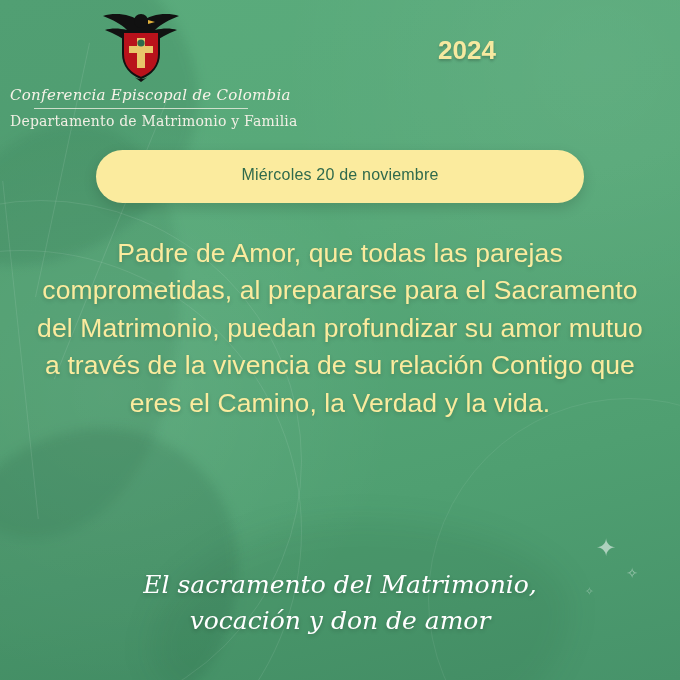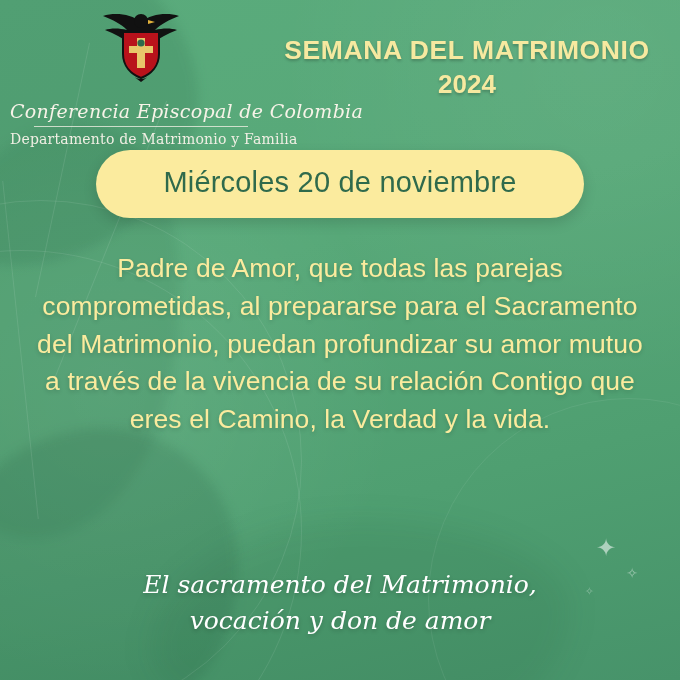--- a/index.html
+++ b/index.html
@@ -107,24 +107,24 @@
   .crest {
     width: 100%;
     display: flex;
     justify-content: center;
     height: 72px;
   }
   .crest svg { display: block; }
   .brand-name {
     font-family: "DejaVu Serif", serif;
     font-style: italic;
-    font-size: 19px;
+    font-size: 15px;
     color: #f7f3e8;
     letter-spacing: .3px;
-    margin-top: 18px;
+    margin-top: 4px;
     white-space: nowrap;
   }
   .brand-rule {
     width: 214px;
     height: 1px;
     background: rgba(247,243,232,0.75);
     margin: 4px auto 4px;
   }
   .brand-sub {
     font-family: "DejaVu Serif", serif;
@@ -167,21 +167,21 @@
   .pill {
     background: #fbeb9e;
     border-radius: 48px;
     padding: 15px 44px 18px;
     min-width: 400px;
     text-align: center;
     box-shadow: 0 5px 14px rgba(0,0,0,0.14);
   }
   .pill-line {
     color: #2f6a4c;
-    font-size: 29px;
+    font-size: 16px;
     line-height: 1.22;
     letter-spacing: .2px;
   }
 
   
   .prayer {
     position: relative;
     margin: 32px 32px 0;
     text-align: center;
     color: #fbeb9e;
@@ -245,21 +245,20 @@
 
           <path d="M40 66 C44 70 52 70 56 66 L48 72 Z" fill="#111111"></path>
         </svg>
       </div>
       <div class="brand-name">Conferencia Episcopal de Colombia</div>
       <div class="brand-rule"></div>
       <div class="brand-sub">Departamento de Matrimonio y Familia</div>
     </div>
 
     <div class="title-block">
-      <div class="title-line">SEMANA DEL MATRIMONIO</div>
       <div class="title-year">2024</div>
     </div>
 
   </div>
 
   <div class="pill-wrap">
     <div class="pill">
       <div class="pill-line">Miércoles 20 de noviembre</div>
     </div>
   </div>

